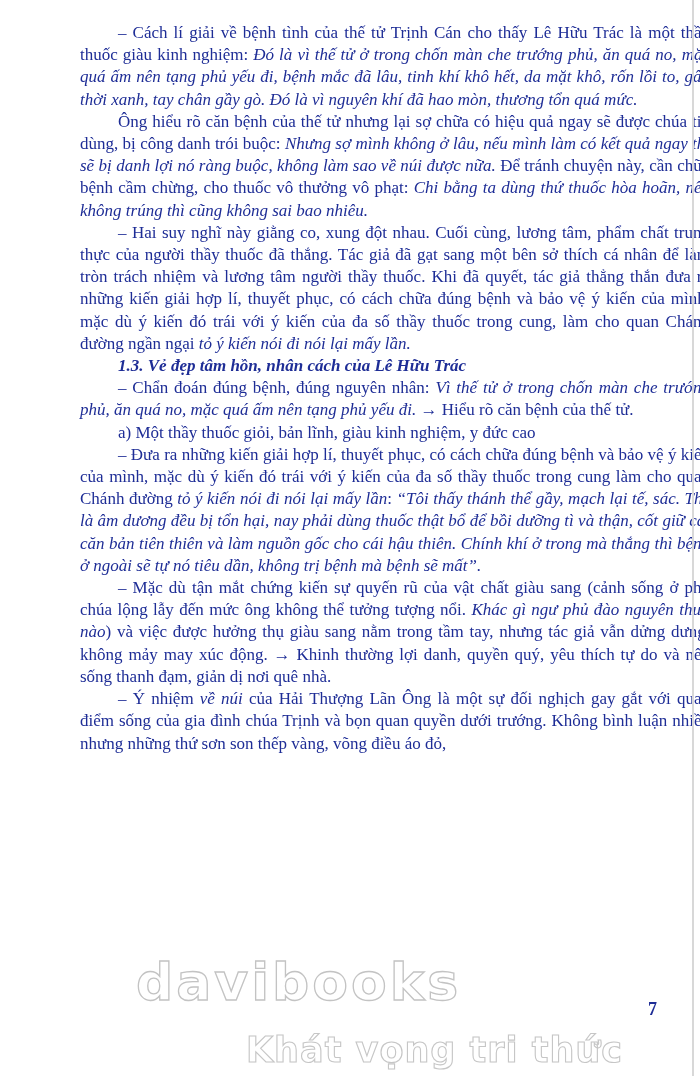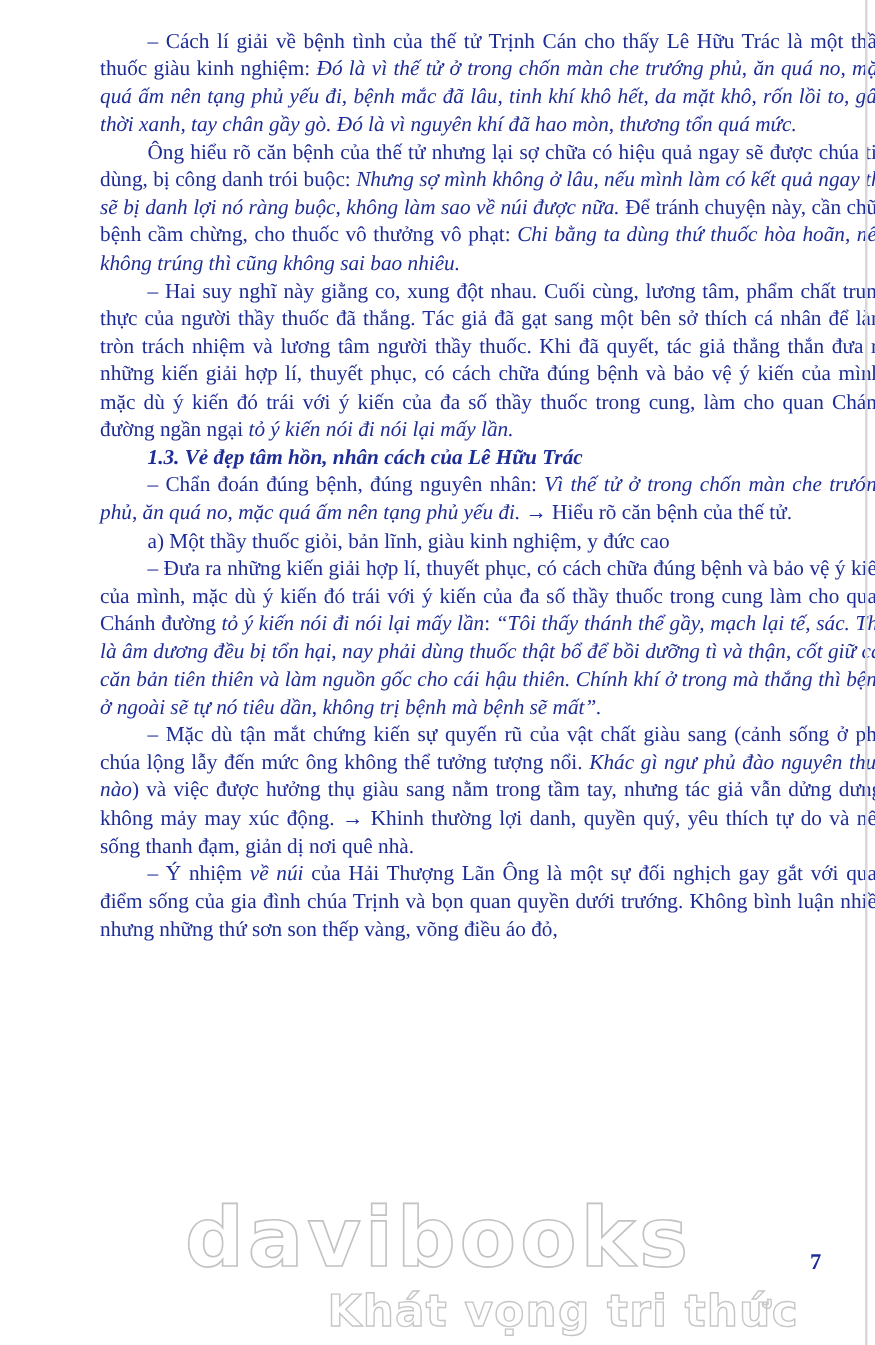--- a/index.html
+++ b/index.html
@@ -33,34 +33,34 @@
   .para.heading {
     font-weight: bold;
     font-style: italic;
   }
   .seg-normal { font-style: normal; }
   .seg-italic { font-style: italic; }
   .seg-bold-italic { font-style: italic; font-weight: bold; }
 
   .watermark-title {
     position: absolute;
-    left: 148px;
+    left: 136px;
     top: 952px;
     font-family: "DejaVu Sans", sans-serif;
-    font-size: 66px;
+    font-size: 52px;
     font-weight: bold;
     letter-spacing: 3px;
     color: rgba(255,255,255,0.0);
     -webkit-text-stroke: 1.3px #c3c3c3;
     white-space: nowrap;
     pointer-events: none;
   }
   .watermark-tagline {
     position: absolute;
-    left: 262px;
+    left: 246px;
     top: 1030px;
     font-family: "DejaVu Sans", sans-serif;
     font-size: 35px;
     font-weight: bold;
     letter-spacing: 1px;
     color: rgba(255,255,255,0.0);
     -webkit-text-stroke: 1.1px #c6c6c6;
     white-space: nowrap;
     pointer-events: none;
   }

